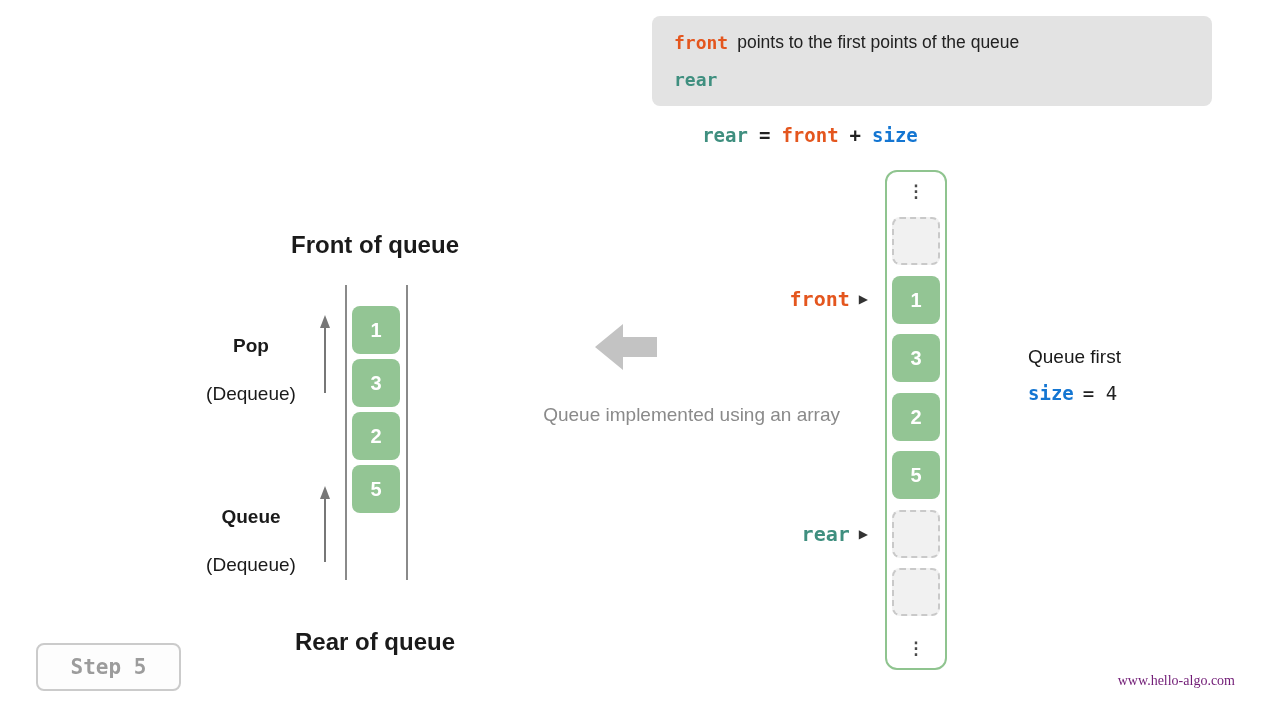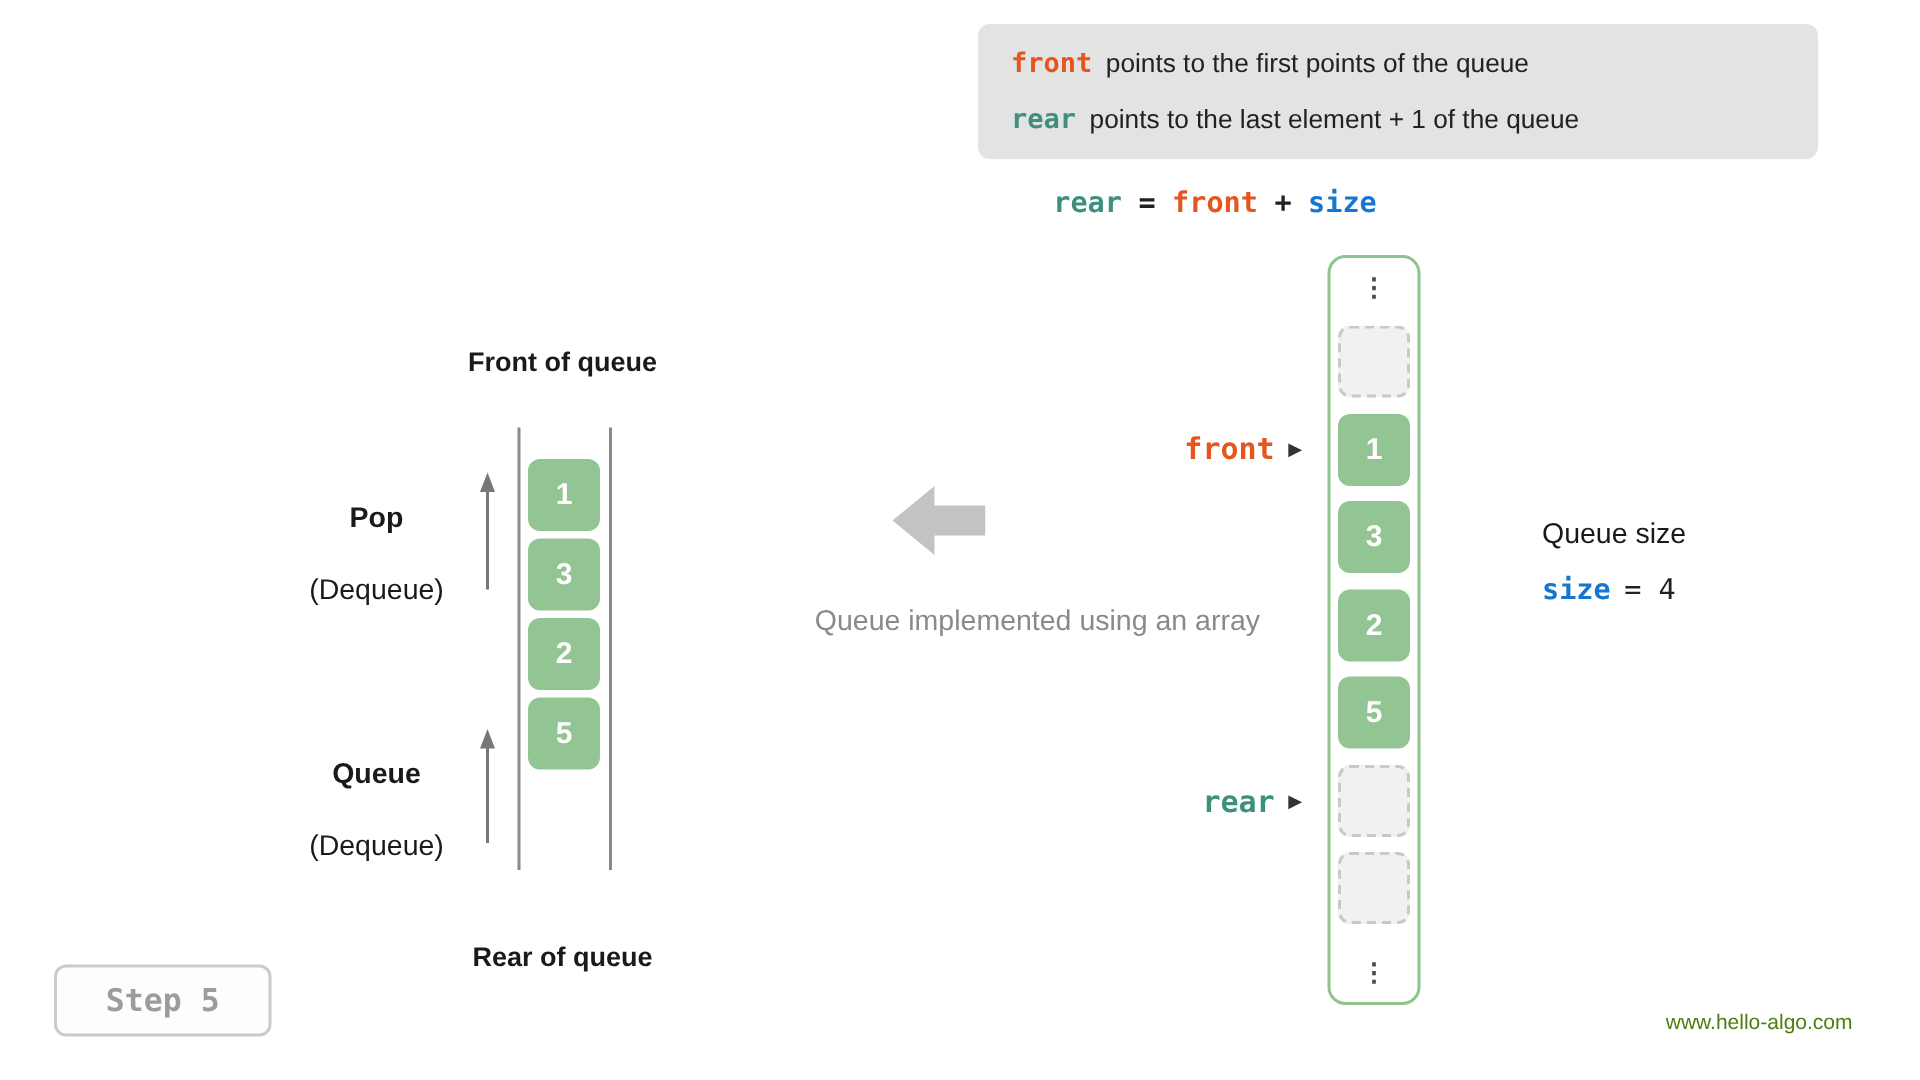--- a/index.html
+++ b/index.html
@@ -54,21 +54,21 @@
   .formula .orange { color: #E4561E; }
   .formula .blue   { color: #1476D2; }
   .formula .dark   { color: #212121; }
 
   
   .queue-title {
     position: absolute;
     width: 220px;
     text-align: center;
     font-weight: bold;
-    font-size: 18px;
+    font-size: 24px;
     color: #1a1a1a;
   }
   .front-title { left: 265px; top: 231px; }
   .rear-title  { left: 265px; top: 612px; margin-top: 16px; }
 
   .vline {
     position: absolute;
     top: 285px;
     width: 1.5px; height: 295px;
     background: #8a8a8a;
@@ -207,38 +207,37 @@
     font-size: 21px;
     color: #9C9C9C;
   }
 
   
   .watermark {
     position: absolute;
     left: 1005px; top: 673px;
     width: 230px;
     text-align: right;
-    font-family: Liberation Sans, sans-serif;
+    font-family: Liberation Serif, serif;
     font-size: 14px;
-    color: #4d7c0f;
+    color: #701a75;
   }
 </style>
 </head>
 <body>
 
 <div class="canvas">
 
   <div class="info-box">
     <div class="info-row">
       <span class="info-code orange">front</span>
       <span class="info-text">points to the first points of the queue</span>
     </div>
     <div class="info-row">
       <span class="info-code teal">rear</span>
-      <span class="info-text">points to the last element + 1 of the queue</span>
     </div>
   </div>
 
   <div class="formula">
     <span class="teal">rear</span>
     <span class="dark">=</span>
     <span class="orange">front</span>
     <span class="dark">+</span>
     <span class="blue">size</span>
   </div>
@@ -291,21 +290,21 @@
 
   <div class="pointer front-pointer">
     <span>front</span>
     <span class="arrowhead">▶</span>
   </div>
   <div class="pointer rear-pointer">
     <span>rear</span>
     <span class="arrowhead">▶</span>
   </div>
 
-  <div class="qsize-title">Queue size</div>
+  <div class="qsize-title">Queue first</div>
   <div class="qsize-value">
     <span class="code">size</span>
     <span class="rest">= 4</span>
   </div>
 
   <div class="step-badge">Step 5</div>
 
   <div class="watermark">www.hello-algo.com</div>
 
 </div>

